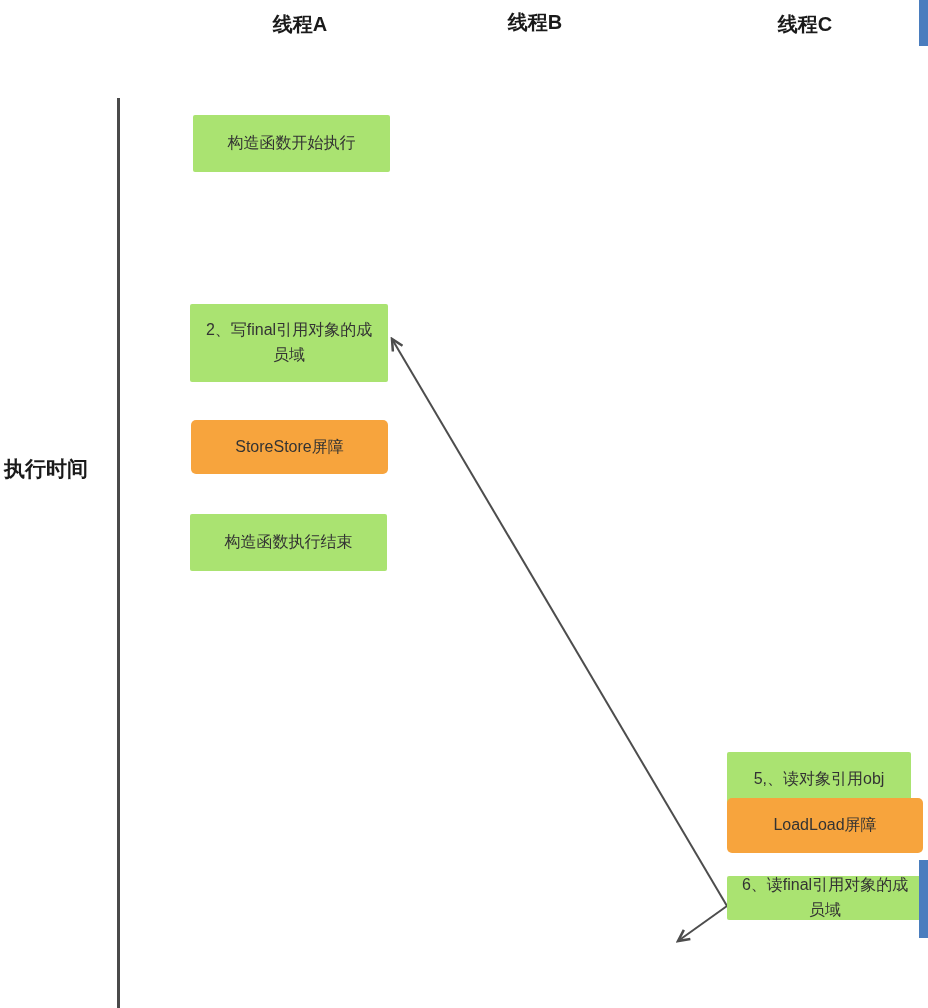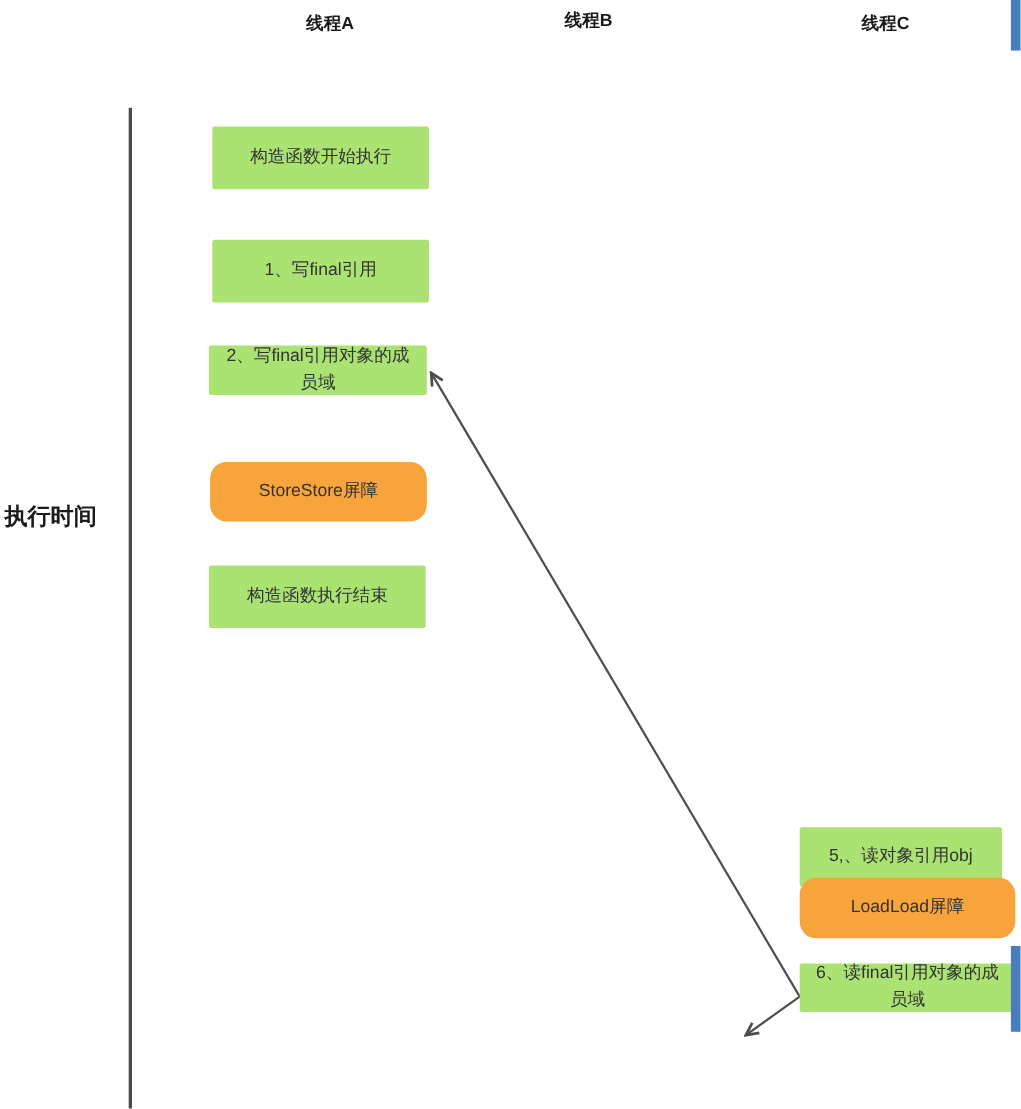--- a/index.html
+++ b/index.html
@@ -12,21 +12,21 @@
     position: relative;
     width: 928px;
     height: 1008px;
     background: #ffffff;
     overflow: hidden;
   }
   .col-header {
     position: absolute;
     width: 110px;
     text-align: center;
-    font-size: 16px;
+    font-size: 20px;
     font-weight: bold;
     color: #1a1a1a;
   }
   .timeline-label {
     position: absolute;
     left: 4px;
     top: 455px;
     font-size: 21px;
     font-weight: bold;
     color: #1a1a1a;
@@ -51,21 +51,21 @@
     font-weight: normal;
     color: #333333;
     line-height: 1.55;
   }
   .node.step {
     background: var(--green, #aae371);
     border-radius: 2px;
   }
   .node.barrier {
     background: var(--orange, #f7a43d);
-    border-radius: 15px;
+    border-radius: 5px;
   }
   .arrows {
     position: absolute;
     left: 0;
     top: 0;
     width: 928px;
     height: 1008px;
     pointer-events: none;
   }
   .arrow-line {
@@ -103,22 +103,21 @@
     <defs>
       <marker id="arrowhead" viewBox="0 0 10 10" refX="8.5" refY="5" markerWidth="7" markerHeight="7" orient="auto-start-reverse">
         <path class="arrow-head" d="M 0.5 1 L 8.5 5 L 0.5 9"></path>
       </marker>
     </defs>
     <line class="arrow-line" x1="727" y1="906" x2="392" y2="339" marker-end="url(#arrowhead)"></line>
     <line class="arrow-line" x1="727" y1="906" x2="678" y2="941" marker-end="url(#arrowhead)"></line>
   </svg>
 
   <div class="node step" style="left:193px;top:115px;width:197px;height:57px">构造函数开始执行</div>
-  <div class="node step" style="left:193px;top:218px;width:197px;height:57px">1、写final引用</div>
-  <div class="node step" style="left:190px;top:314px;width:198px;height:45px">2、写final引用对象的成员域</div>
+  <div class="node step" style="left:190px;top:304px;width:198px;height:78px">2、写final引用对象的成员域</div>
   <div class="node barrier" style="left:191px;top:420px;width:197px;height:54px">StoreStore屏障</div>
   <div class="node step" style="left:190px;top:514px;width:197px;height:57px">构造函数执行结束</div>
 
   <div class="node step" style="left:727px;top:752px;width:184px;height:54px">5,、读对象引用obj</div>
   <div class="node barrier" style="left:727px;top:798px;width:196px;height:55px">LoadLoad屏障</div>
   <div class="node step" style="left:727px;top:876px;width:196px;height:44px">6、读final引用对象的成员域</div>
 
 
   <div class="edge-strip strip-top"></div>
   <div class="edge-strip strip-mid"></div>

